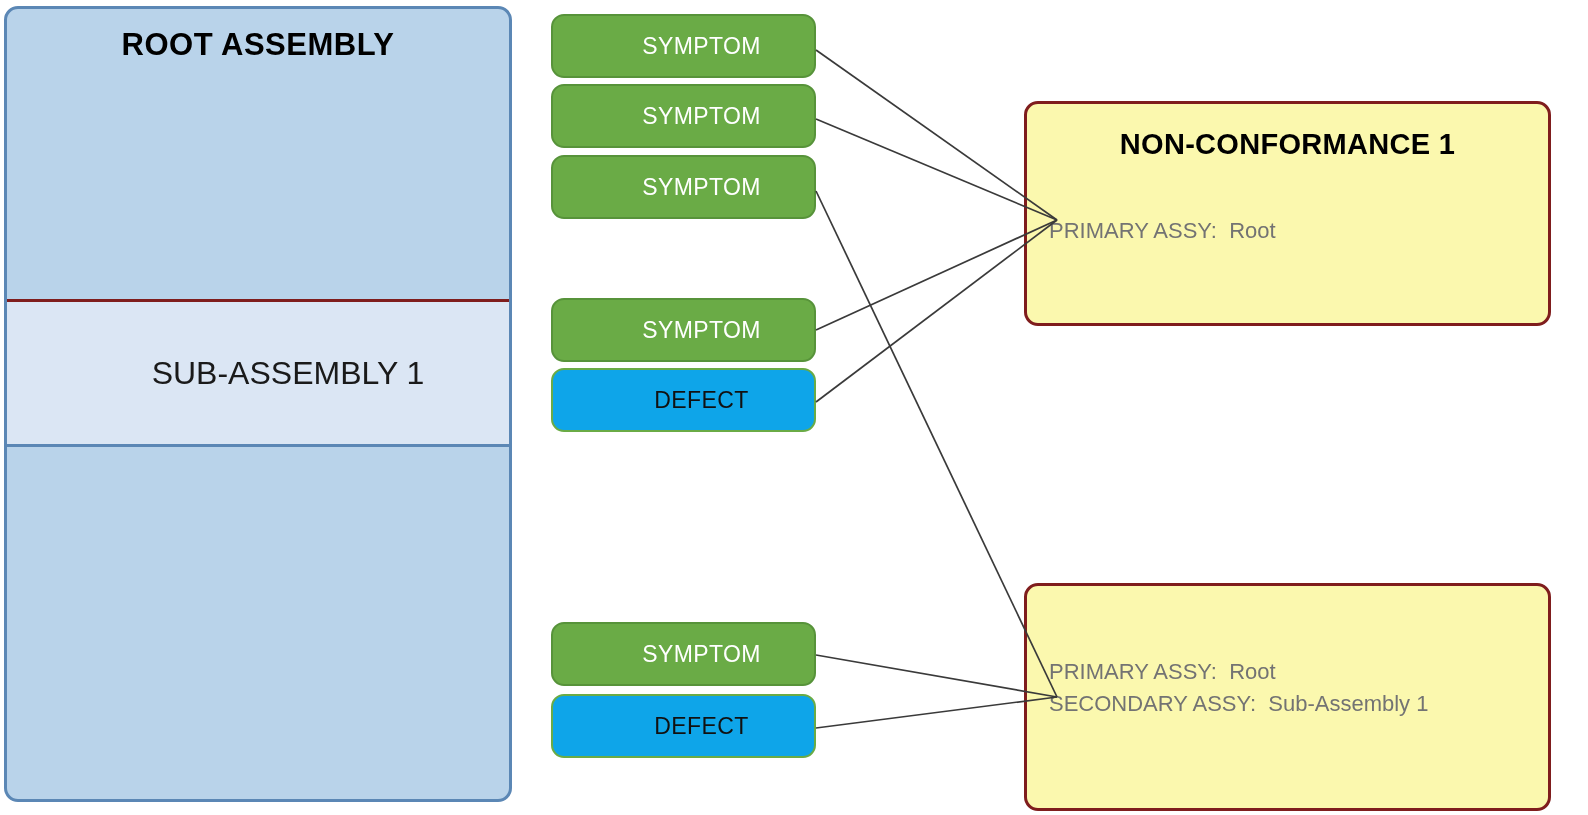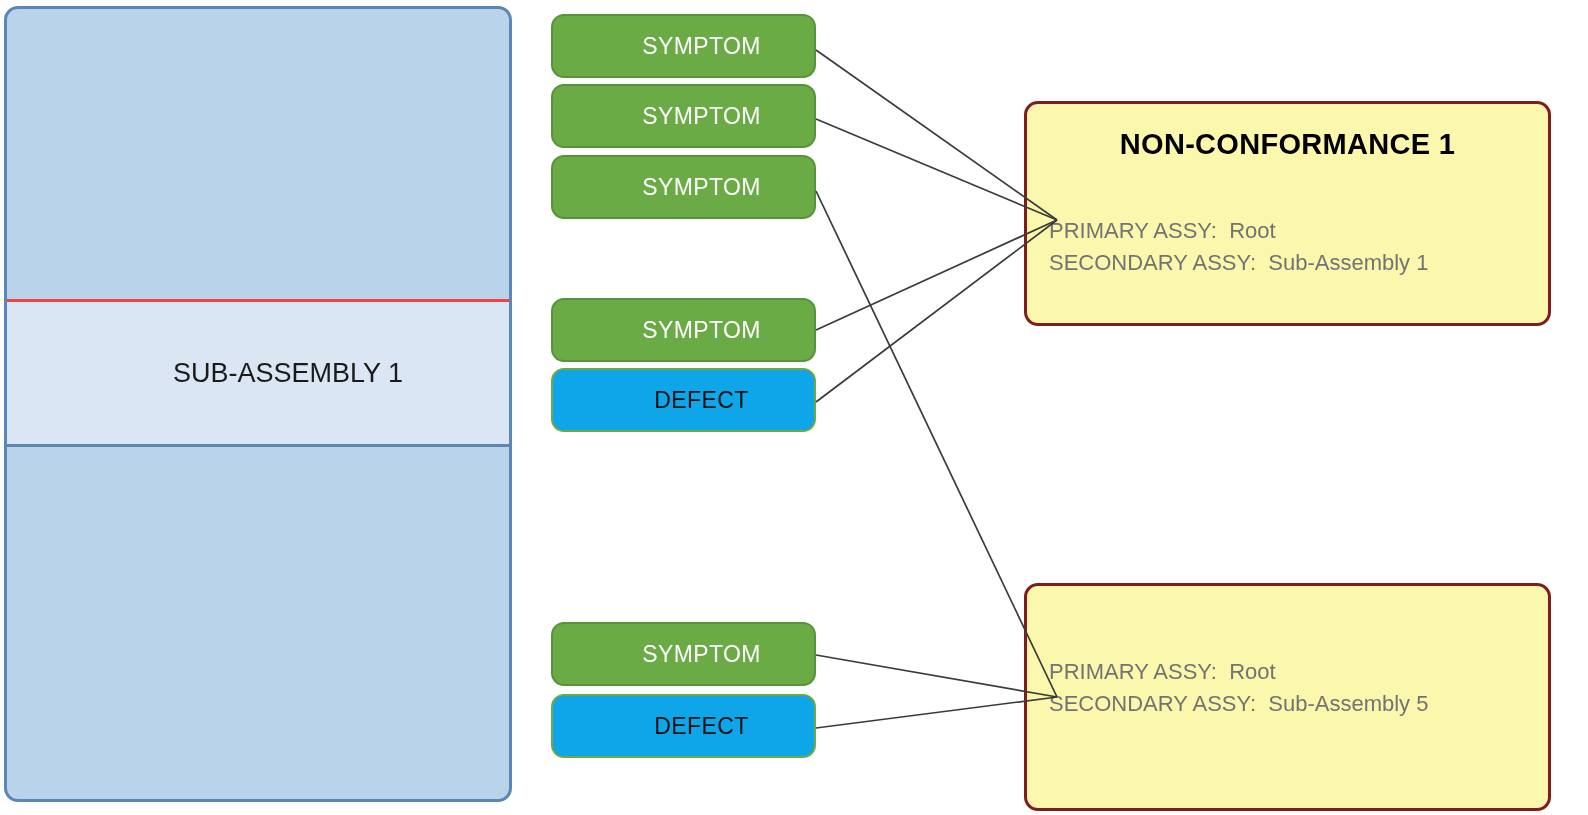--- a/index.html
+++ b/index.html
@@ -41,26 +41,26 @@
     font-weight: bold;
     color: #000000;
     letter-spacing: 0.5px;
   }
   .sub-band {
     position: absolute;
     left: -3px;
     width: 568px;
     box-sizing: border-box;
     background: #dbe6f4;
-    border-top: 3px solid #ef4444;
+    border-top: 3px solid #7f1d1d;
     border-bottom: 3px solid #5b87b5;
     display: flex;
     align-items: center;
     justify-content: center;
-    font-size: 27px;
+    font-size: 32px;
     color: #1a1a1a;
   }
   #sub-band-1 { top: 290px; height: 148px; }
   #sub-band-2 { top: 607px; height: 155px; }
 
   
   .chip {
     position: absolute;
     left: 551px;
     width: 265px;
@@ -130,43 +130,43 @@
     stroke-width: 1.7;
     fill: none;
   }
 </style>
 </head>
 <body>
 
 <div id="canvas">
 
   <div class="root-assembly">
+    <div class="root-title">ROOT ASSEMBLY</div>
     <div class="sub-band" id="sub-band-1">SUB-ASSEMBLY 1</div>
   </div>
 
   <div class="chip symptom" style="top:14px">SYMPTOM</div>
   <div class="chip symptom" style="top:84px">SYMPTOM</div>
   <div class="chip symptom" style="top:155px">SYMPTOM</div>
   <div class="chip symptom" style="top:298px">SYMPTOM</div>
   <div class="chip defect" style="top:368px">DEFECT</div>
   <div class="chip symptom" style="top:622px">SYMPTOM</div>
   <div class="chip defect" style="top:694px">DEFECT</div>
 
   <div class="nc-card" id="nc-card-1">
     <div class="nc-title">NON-CONFORMANCE 1</div>
     <div class="nc-lines">
       <div class="nc-line">PRIMARY ASSY:  Root</div>
-      <div class="nc-line">SECONDARY ASSY:  Sub-Assembly 1</div>
     </div>
   </div>
 
   <div class="nc-card" id="nc-card-2">
     <div class="nc-lines">
       <div class="nc-line">PRIMARY ASSY:  Root</div>
-      <div class="nc-line">SECONDARY ASSY:  Sub-Assembly 5</div>
+      <div class="nc-line">SECONDARY ASSY:  Sub-Assembly 1</div>
     </div>
   </div>
 
   <svg id="connectors" viewBox="0 0 1588 815">
       <line x1="816" y1="50" x2="1057" y2="220"></line>
       <line x1="816" y1="119" x2="1057" y2="220"></line>
       <line x1="816" y1="191" x2="1057" y2="697"></line>
       <line x1="816" y1="330" x2="1057" y2="220"></line>
       <line x1="816" y1="402" x2="1057" y2="220"></line>
       <line x1="816" y1="655" x2="1057" y2="697"></line>

